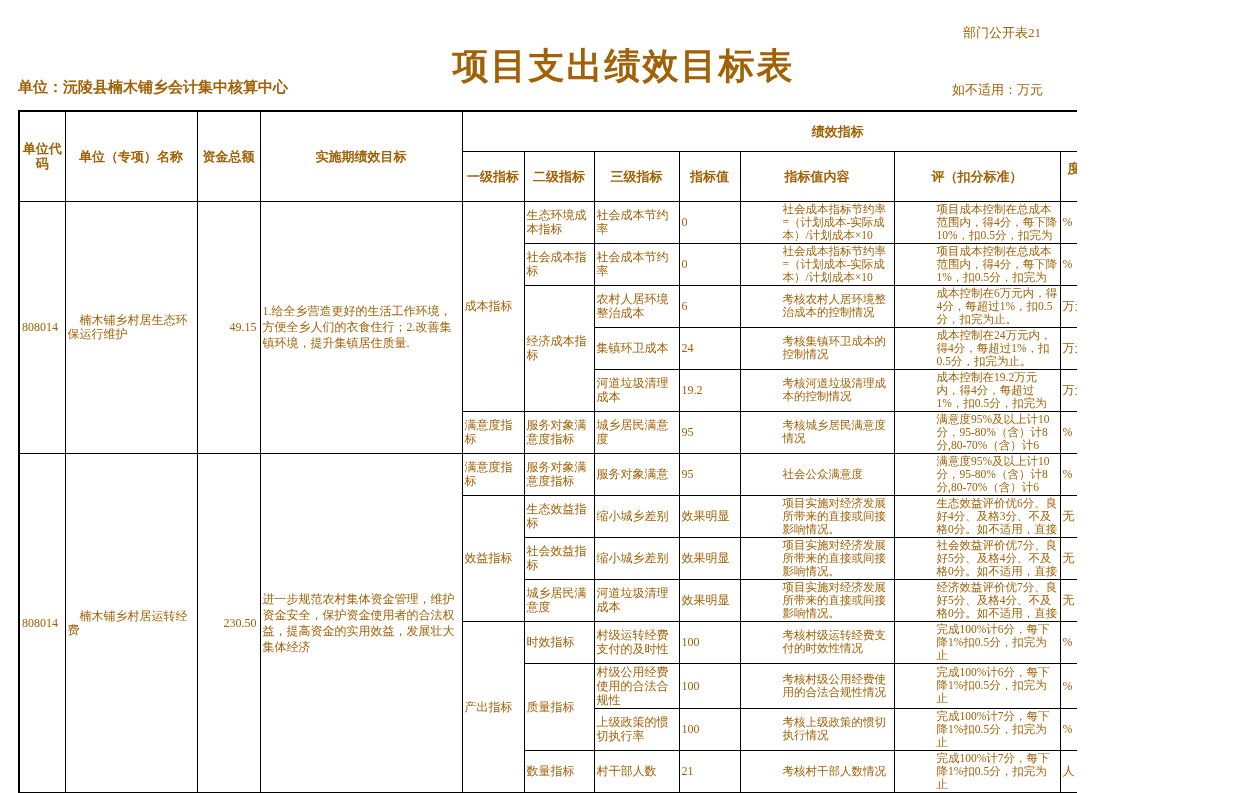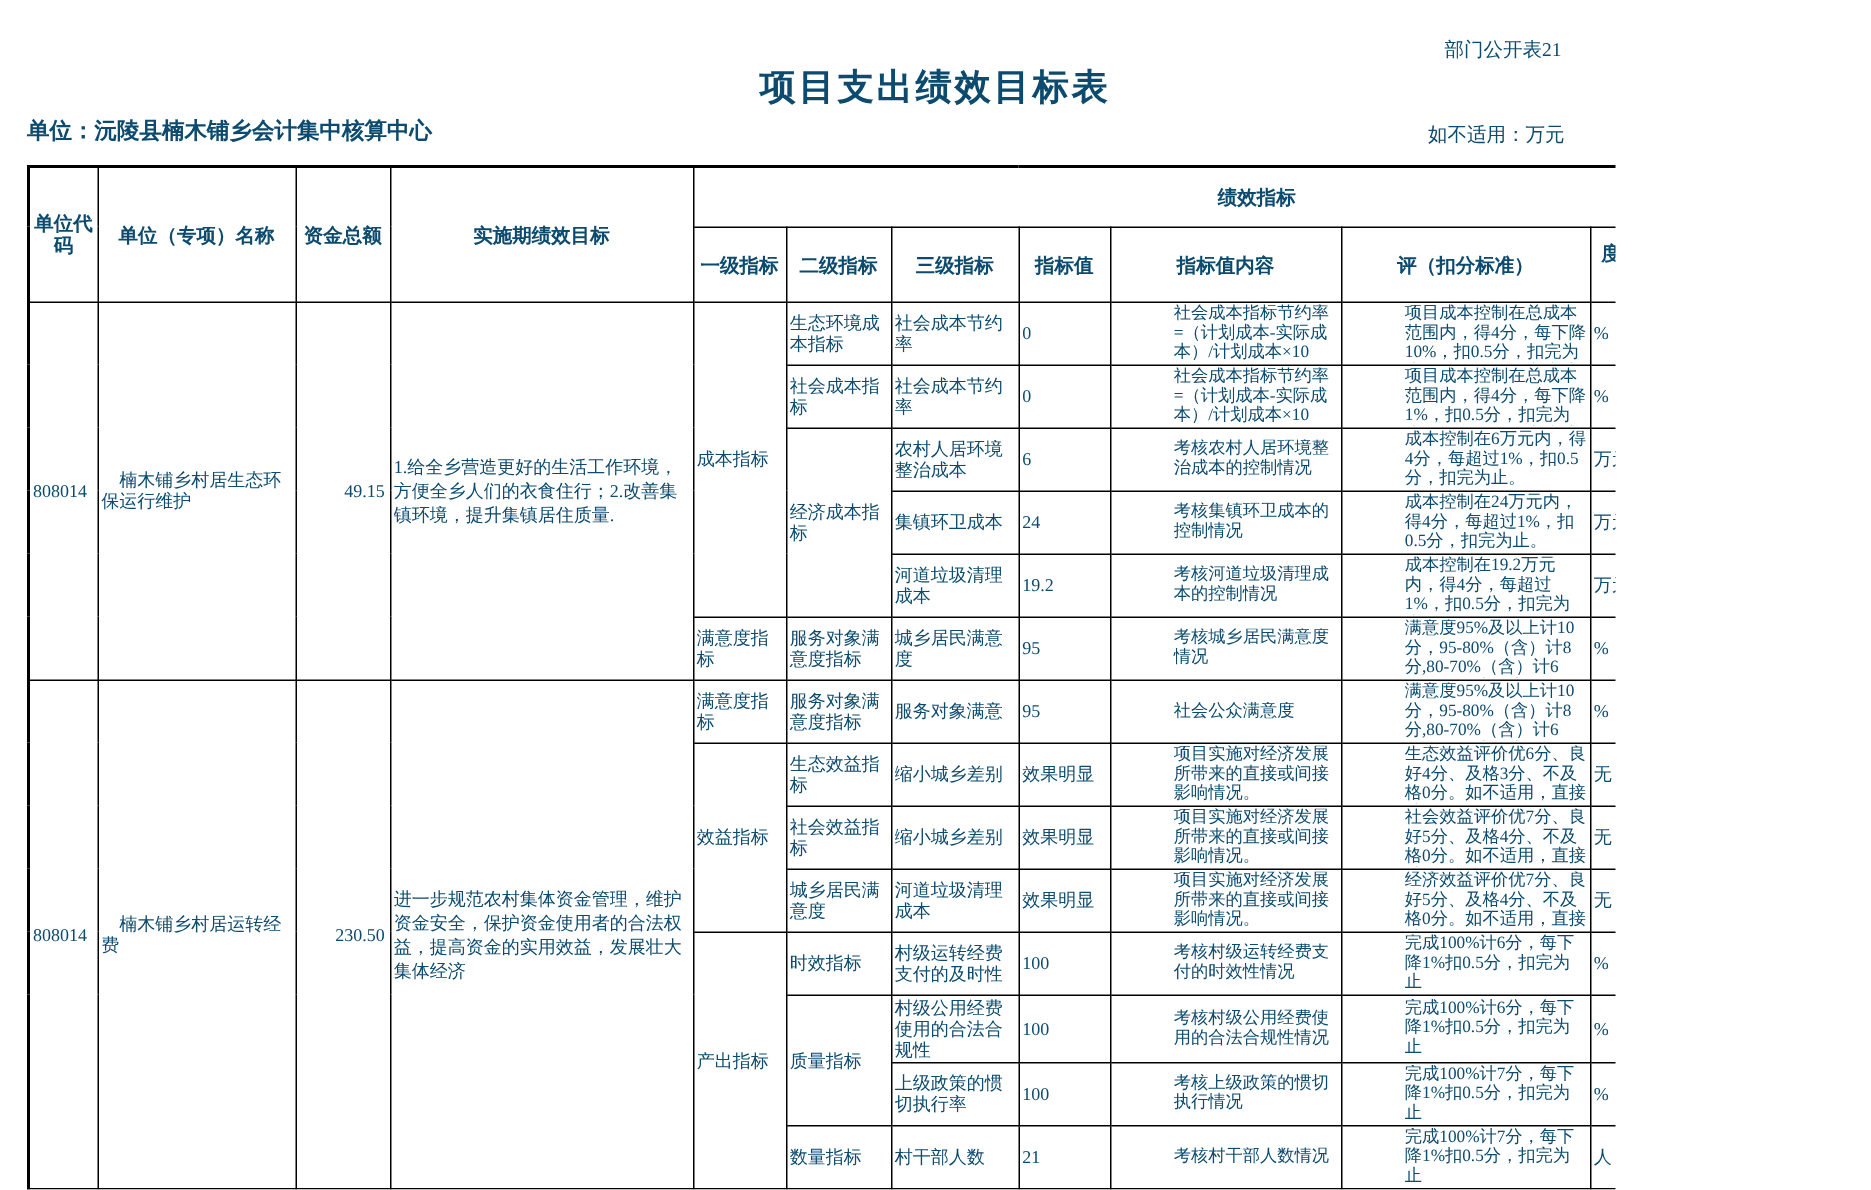--- a/index.html
+++ b/index.html
@@ -1,20 +1,20 @@
 <!DOCTYPE html>
 <html><head>
 <meta charset="utf-8">
 <style>
   html,body{margin:0;padding:0;background:#fff;}
   .page{position:relative;width:1077px;height:793px;background:#ffffff;
-        font-family:"Liberation Serif","DejaVu Serif",serif;color:#0c4a6e;overflow:hidden;}
+        font-family:"Liberation Serif","DejaVu Serif",serif;color:#a16207;overflow:hidden;}
   .doc-label{position:absolute;top:24px;right:36px;font-size:13px;}
   .title{position:absolute;top:42px;left:0;width:1247px;text-align:center;
-         font-size:24px;font-weight:bold;margin:0;letter-spacing:2px;}
+         font-size:36px;font-weight:bold;margin:0;letter-spacing:2px;}
   .unit-line{position:absolute;top:78px;left:18px;font-size:15px;font-weight:bold;}
   .amount-line{position:absolute;top:81px;right:34px;font-size:13px;}
   table.main{position:absolute;top:110px;left:18px;width:1195px;
              table-layout:fixed;border-collapse:collapse;border:2px solid #000;}
   td,th{border:1.5px solid #000;padding:1px 2px;vertical-align:middle;
         overflow:hidden;word-break:break-all;}
   th{font-size:13px;font-weight:bold;text-align:center;line-height:15px;margin-left:36px;}
   td{font-size:12px;line-height:14px;text-align:left;}
   thead tr.h1{height:40px;}
   thead tr.h2{height:50px;}

